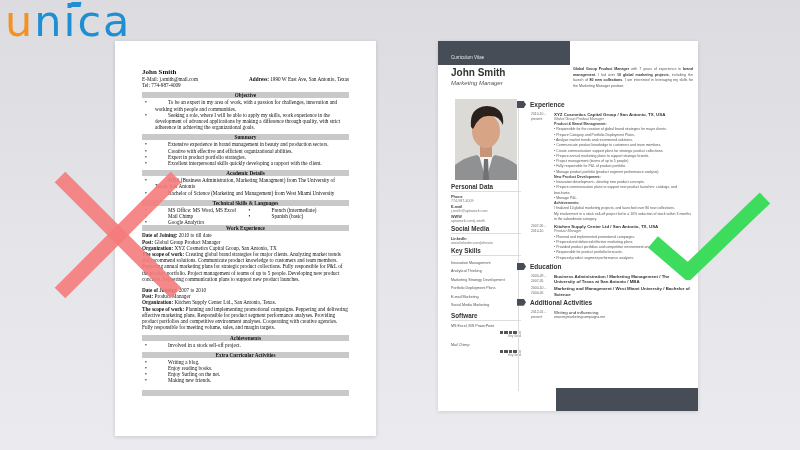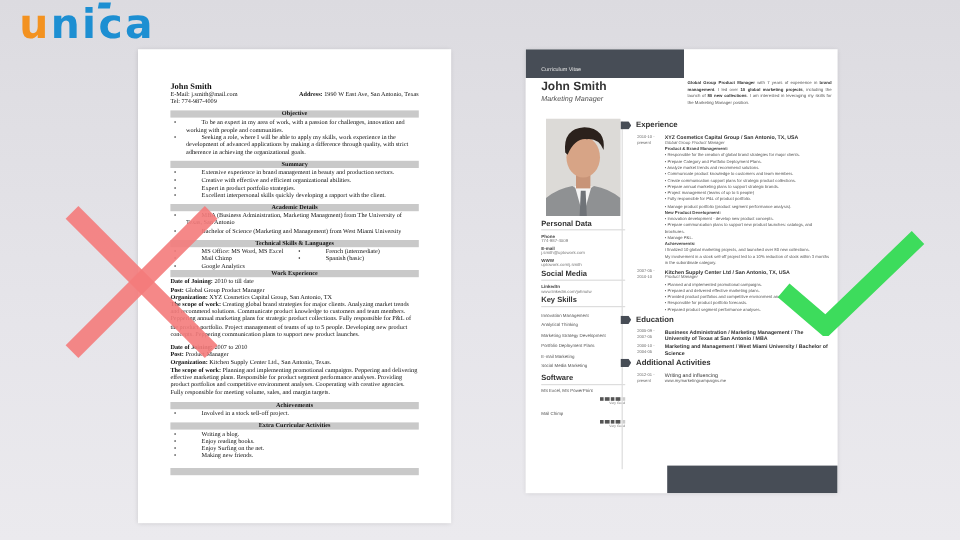--- a/index.html
+++ b/index.html
@@ -1,18 +1,18 @@
 <!DOCTYPE html>
 <html><head>
 <meta charset="utf-8">
 <style>
 *{box-sizing:border-box;margin:0;padding:0}
 html,body{width:800px;height:450px;overflow:hidden}
 body{background:linear-gradient(180deg,#dcdbe0 0%,#e6e5ea 60%,#ebeaee 100%);font-family:"Liberation Sans",sans-serif;position:relative}
-.logo{position:absolute;left:16px;top:4px;font-family:"DejaVu Sans",sans-serif;font-weight:bold;font-size:34px;letter-spacing:2px;line-height:34px}
+.logo{position:absolute;left:5px;top:4px;font-family:"DejaVu Sans",sans-serif;font-weight:normal;font-size:43px;letter-spacing:2px;line-height:34px}
 .logo .u{color:#f39220}
 .logo .rest{color:#1d8fd2}
 .logo .cap{position:absolute;left:66px;top:-2px;width:10px;height:5px;background:#1d8fd2;transform:skewX(-10deg)}
 
 .cv1{position:absolute;left:115px;top:41px;width:261px;height:395px;background:#fff;box-shadow:0 1px 4px rgba(0,0,0,.15);font-family:"Liberation Serif",serif;color:#111;font-size:5.2px;line-height:6.2px;padding:27px 27px 0 27px;overflow:hidden}
 .cv1 .name{font-weight:bold;font-size:7px;line-height:8px}
 .cv1 .hdr{display:flex;justify-content:space-between}
 .cv1 .bar{background:#c9c9c9;text-align:center;font-weight:bold;margin:4px 0 1px 0;height:6px;line-height:6px}
 .cv1 ul{list-style:none}
 .cv1 li{position:relative;padding-left:13px}

